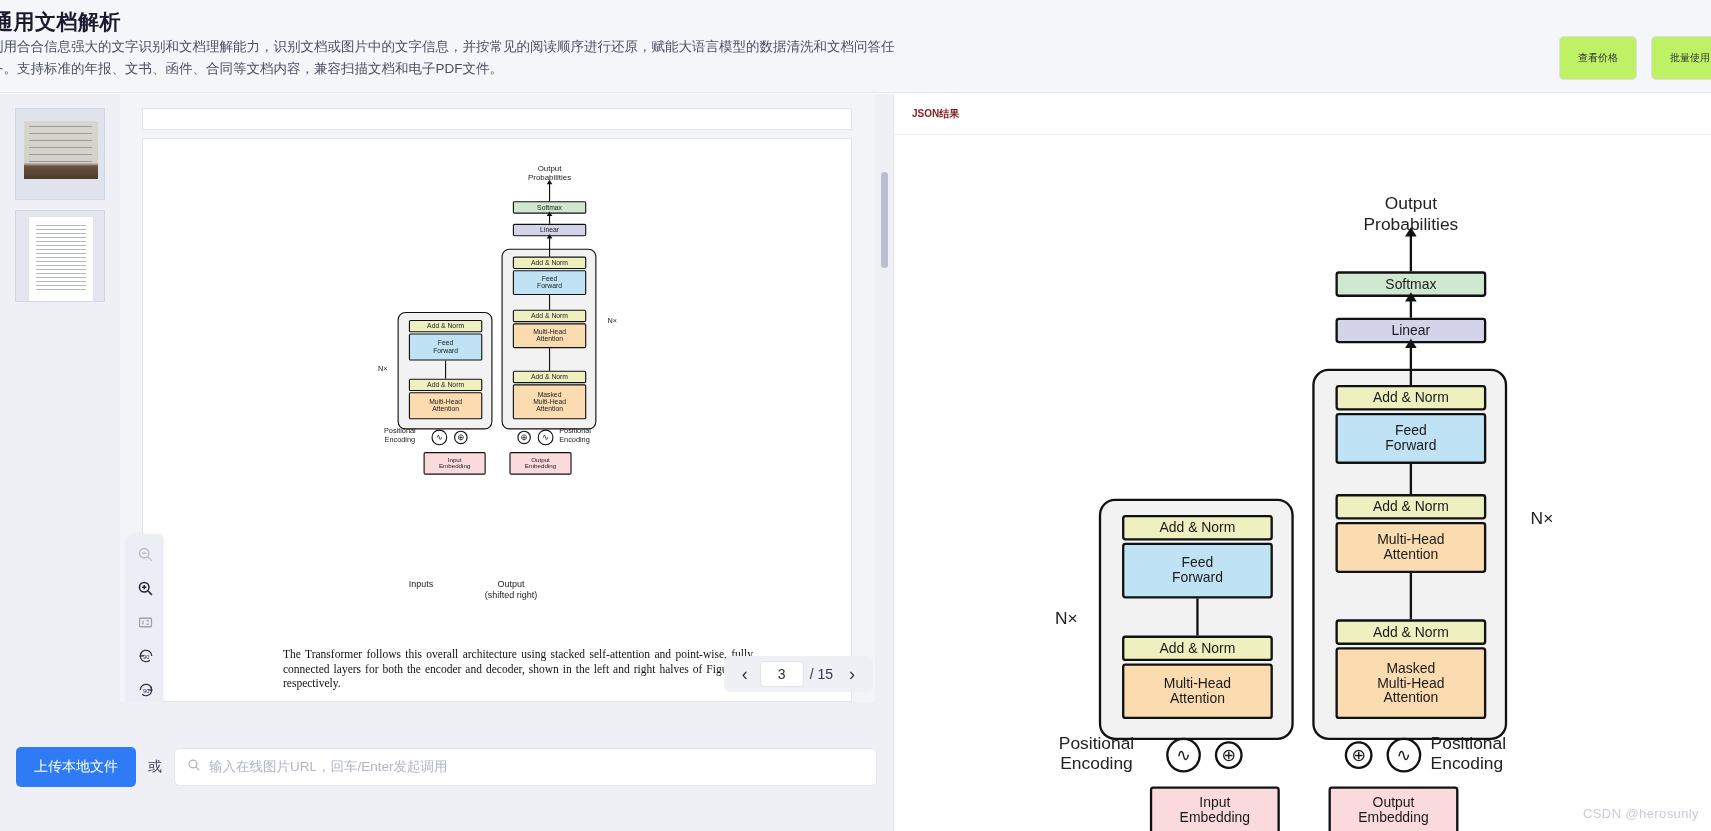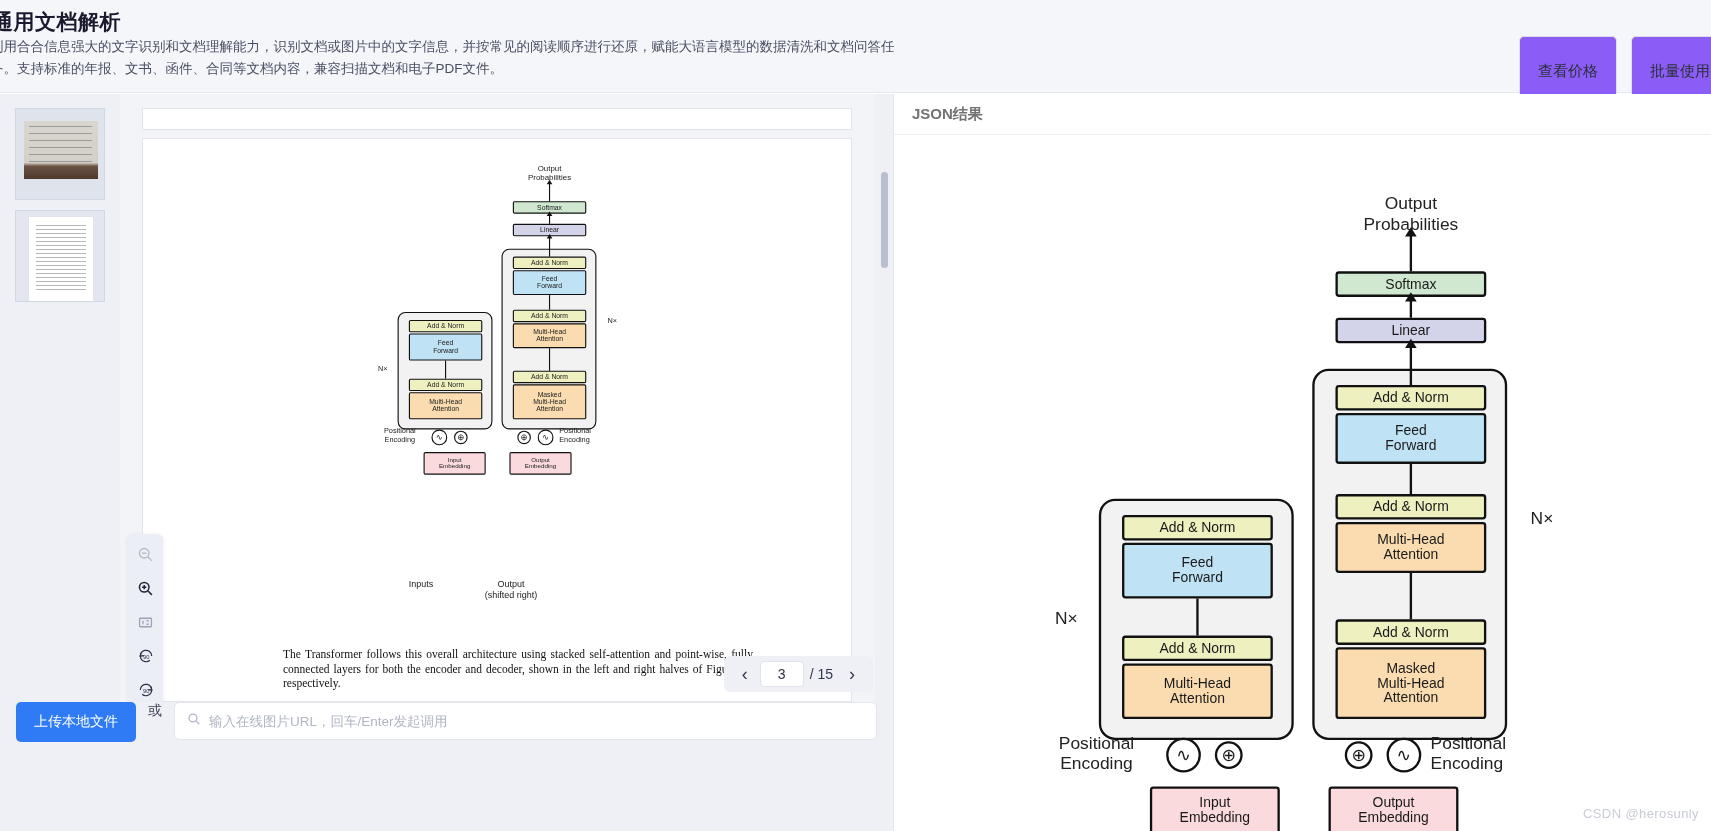--- a/index.html
+++ b/index.html
@@ -28,25 +28,25 @@
   .page-desc {
     position: absolute; left: -10px; top: 30px;
     width: 920px;
     font-size: 13.5px; line-height: 22px; color: #4a4f63;
   }
   .header-actions {
     position: absolute; right: -18px; top: 30px;
     display: flex; gap: 14px;
   }
   .hdr-btn {
-    background: #8b5cf6;
+    background: #bef264;
     border: 1px solid #dcdfe6;
     border-radius: 5px;
-    padding: 25px 18px;
-    font-size: 15px;
+    padding: 14px 18px;
+    font-size: 10px;
     color: #2c2f3a;
     cursor: pointer;
     white-space: nowrap;
     font-family: "Liberation Sans", sans-serif;
   }
 
   
   .workspace {
     position: absolute; left: 0; top: 94px;
     width: 893px; height: 737px;
@@ -172,21 +172,21 @@
   }
   .pager-total {
     font-size: 14px; color: #31364a; padding: 0 4px; white-space: nowrap;
   }
 
   
   .upload-bar {
     position: absolute; left: 0; top: 608px;
     width: 893px; height: 129px;
     background: #eef0f6;
-    display: flex; align-items: flex-start;
+    display: flex; align-items: center;
     padding: 0 16px;
     gap: 12px;
   }
   .upload-btn {
     background: #2f7bf6;
     color: #ffffff;
     border: none; border-radius: 5px;
     padding: 11px 18px;
     font-size: 14px; cursor: pointer;
     white-space: nowrap;
@@ -215,21 +215,21 @@
     width: 818px; height: 737px;
     background: #ffffff;
     border-left: 1px solid #e6e8f0;
   }
   .result-tabbar {
     height: 41px; display: flex; align-items: center;
     padding: 0 18px;
     border-bottom: 1px solid #eceef4;
   }
   .result-tab {
-    font-size: 15px; font-weight: bold; color: #737373;
+    font-size: 10px; font-weight: bold; color: #7f1d1d;
     cursor: pointer;
   }
   .result-subhead {
     height: 37px; display: flex; align-items: center;
     padding: 0 18px;
     font-size: 14.5px; font-weight: bold; color: #1a1d2b;
   }
   .result-body {
     position: absolute; left: 0; top: 78px;
     width: 818px; height: 659px;

